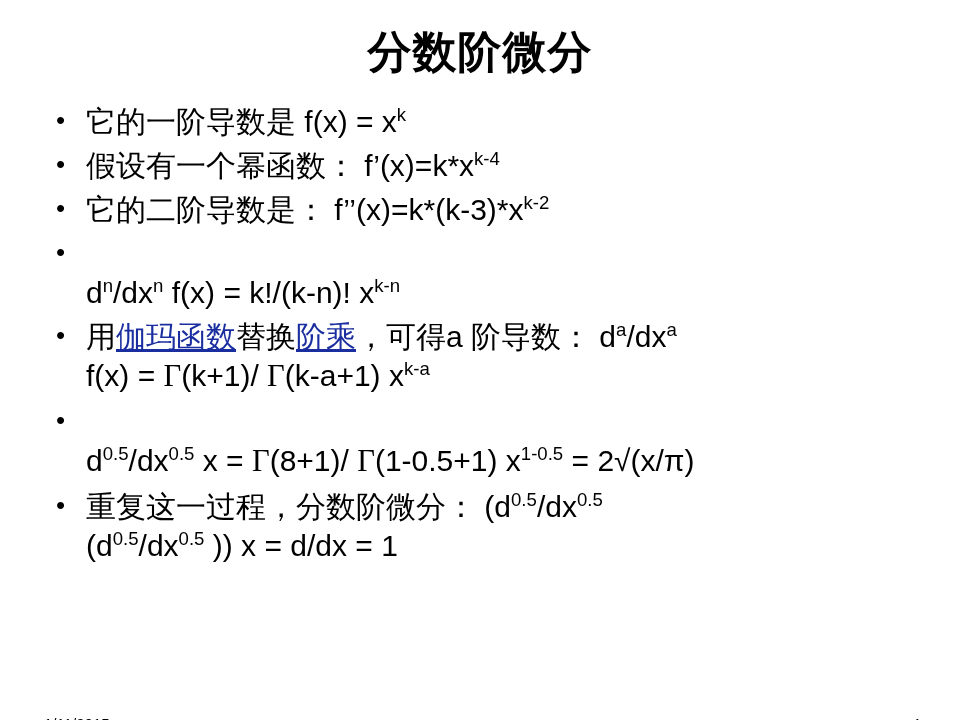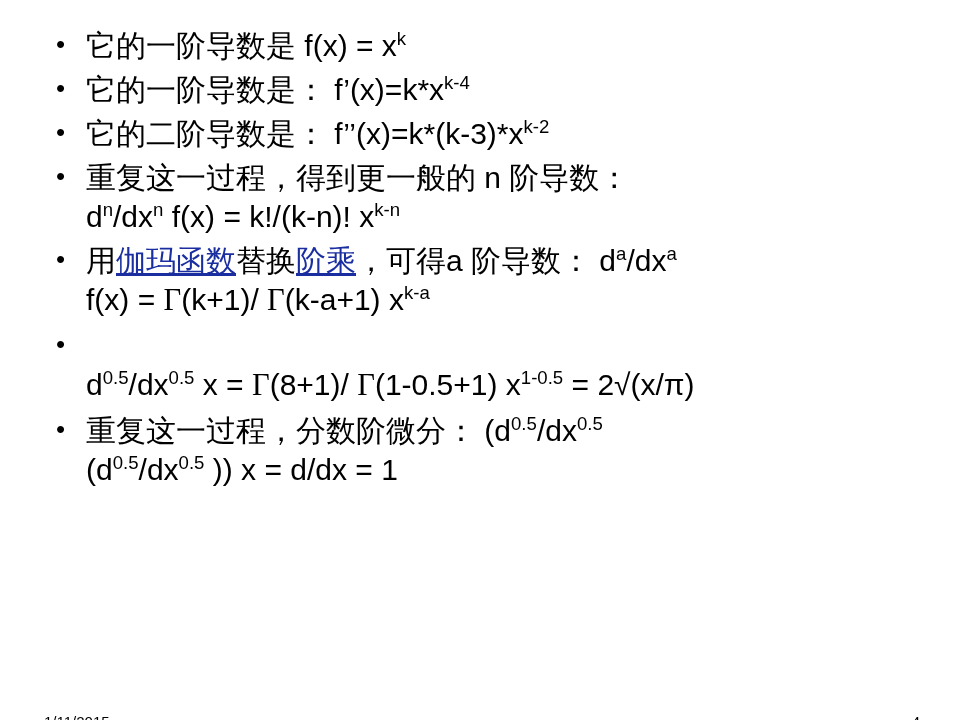--- a/index.html
+++ b/index.html
@@ -72,26 +72,27 @@
     bottom: 16px;
     font-size: 15px;
     color: #000000;
   }
 </style>
 </head>
 <body>
 
 <div class="slide">
 
+  <h1 class="slide-title">分数阶微分</h1>
 
   <ul class="body-list" id="bullet-list">
       <li id="item-power-function"><span class="bullet">•</span><span>它的一阶导数是 f(x) = x</span><sup>k</sup></li>
-      <li id="item-first-derivative"><span class="bullet">•</span><span>它的一阶导数是：</span><span>  f’(x)=k*x</span><sup>k-4</sup></li>
+      <li id="item-first-derivative"><span class="bullet">•</span><span>假设有一个幂函数：</span><span>  f’(x)=k*x</span><sup>k-4</sup></li>
       <li id="item-second-derivative"><span class="bullet">•</span><span>它的二阶导数是：</span><span>  f’’(x)=k*(k-3)*x</span><sup>k-2</sup></li>
-      <li id="item-nth-derivative"><span class="bullet">•</span><span>重复这一过程，得到更一般的 n 阶导数：</span><br><span>d</span><sup>n</sup><span>/dx</span><sup>n</sup><span> f(x) = k!/(k-n)! x</span><sup>k-n</sup></li>
+      <li id="item-nth-derivative"><span class="bullet">•</span><br><span>d</span><sup>n</sup><span>/dx</span><sup>n</sup><span> f(x) = k!/(k-n)! x</span><sup>k-n</sup></li>
       <li id="item-gamma-replacement"><span class="bullet">•</span><span>用</span><a class="lnk" href="#">伽玛函数</a><span>替换</span><a class="lnk" href="#">阶乘</a><span>，可得a 阶导数：</span><span>  d</span><sup>a</sup><span>/dx</span><sup>a</sup><br><span>f(x) = </span><span class="gam">Γ</span><span>(k+1)/ </span><span class="gam">Γ</span><span>(k-a+1) x</span><sup>k-a</sup></li>
       <li id="item-half-derivative"><span class="bullet">•</span><br><span>d</span><sup>0.5</sup><span>/dx</span><sup>0.5</sup><span> x = </span><span class="gam">Γ</span><span>(8+1)/ </span><span class="gam">Γ</span><span>(1-0.5+1) x</span><sup>1-0.5</sup><span> = 2√(x/π)</span></li>
       <li id="item-repeat-first-derivative"><span class="bullet">•</span><span>重复这一过程，分数阶微分：</span><span>  (d</span><sup>0.5</sup><span>/dx</span><sup>0.5</sup><br><span>(d</span><sup>0.5</sup><span>/dx</span><sup>0.5</sup><span> )) x = d/dx = 1</span></li>
     </ul>
 
   <div class="footer-date">1/11/2015</div>
   <div class="footer-pagenum">4</div>
 
 </div>
 

